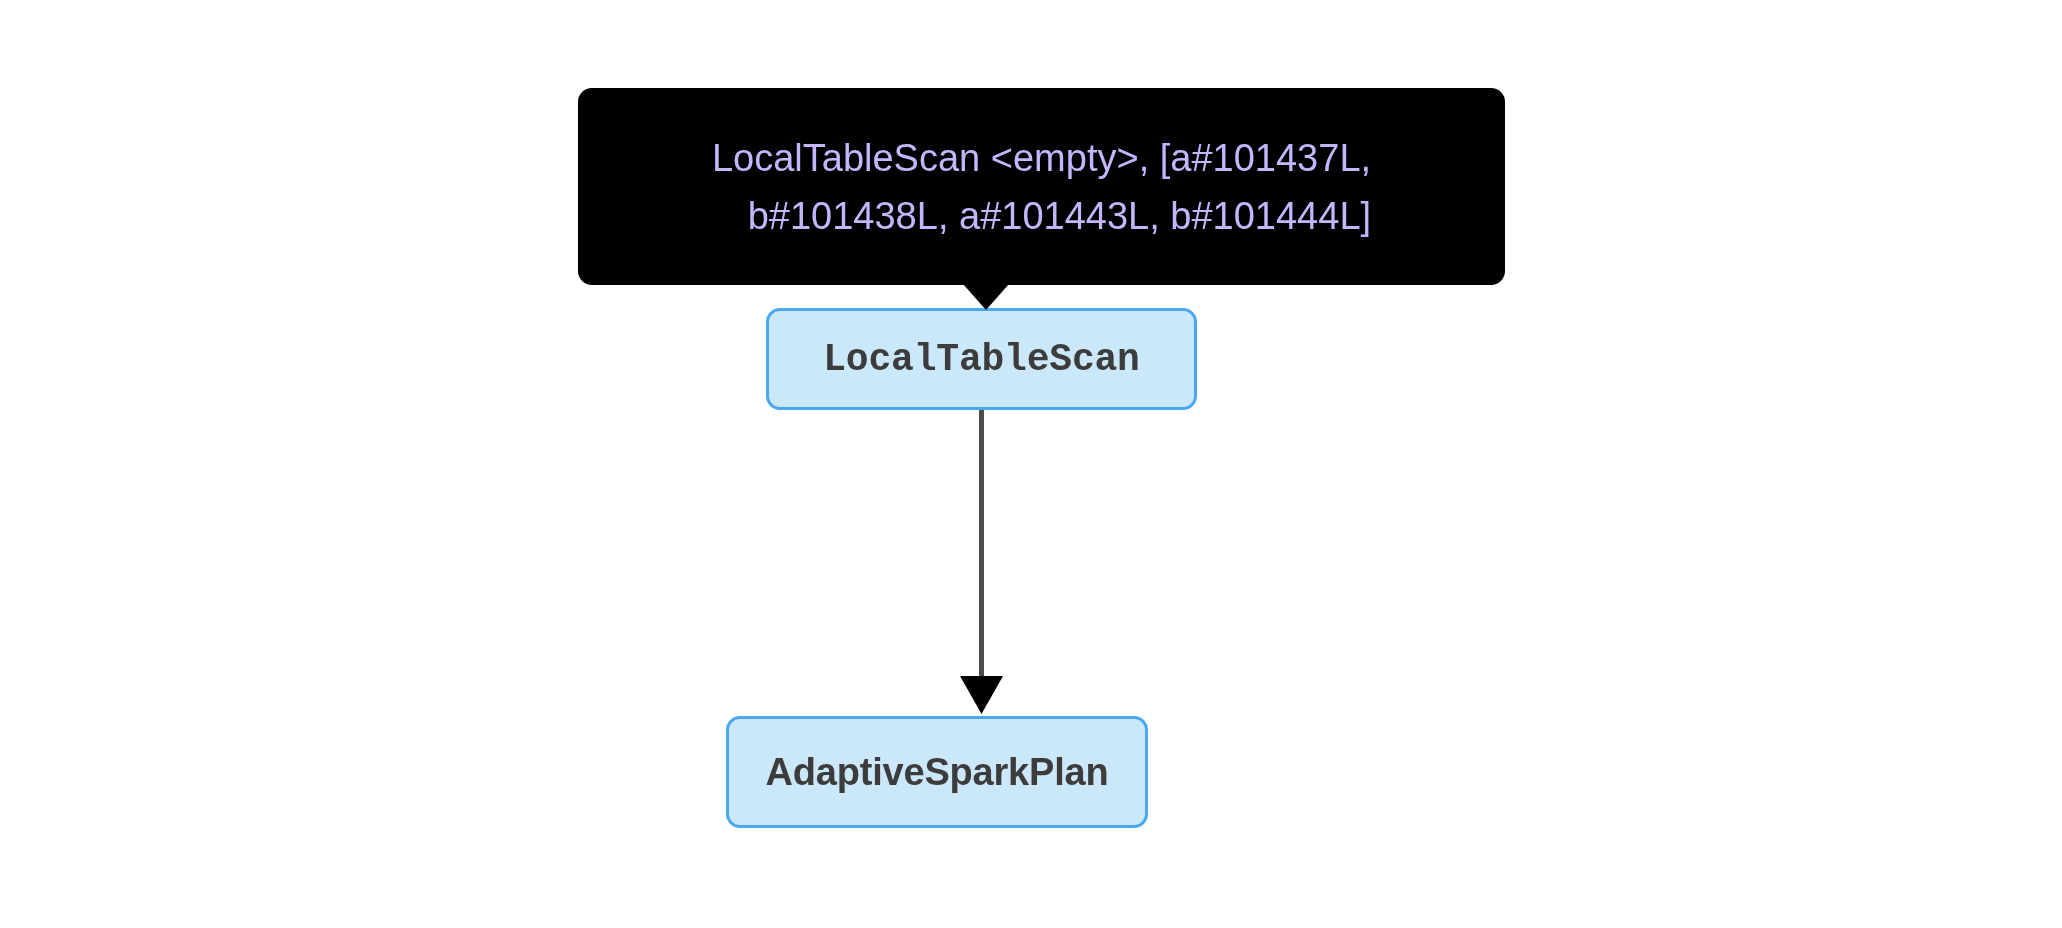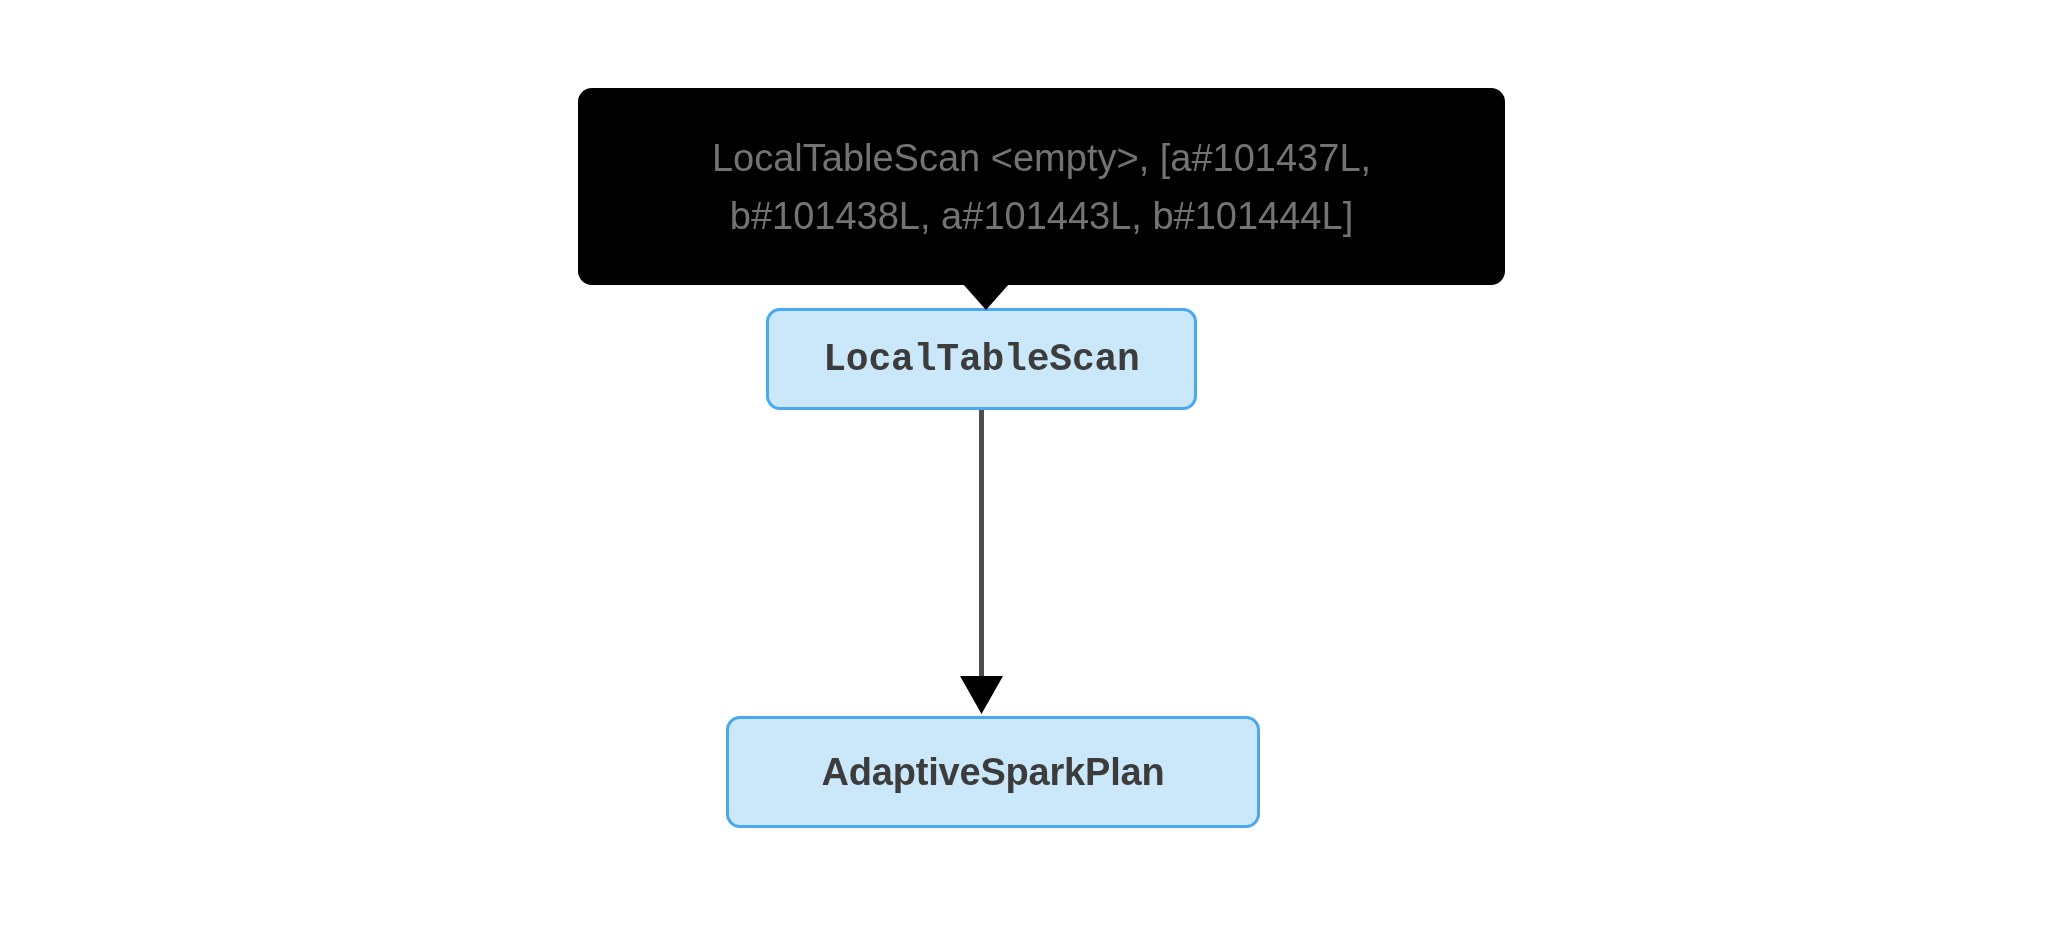--- a/index.html
+++ b/index.html
@@ -53,46 +53,46 @@
     left: 766px;
     top: 308px;
     width: 431px;
     height: 102px;
     font-family: Liberation Mono, monospace;
   }
 
   #node-adaptivesparkplan {
     left: 726px;
     top: 716px;
-    width: 534px;
+    width: 422px;
     height: 112px;
   }
 
   
   #plan-tooltip {
     position: absolute;
     left: 578px;
     top: 88px;
     width: 927px;
     height: 197px;
     box-sizing: border-box;
     background: #000000;
     border-radius: 14px;
     display: flex;
     align-items: center;
     justify-content: center;
     padding: 0 30px;
   }
 
   #plan-tooltip .tooltip-text {
-    color: #737373;
+    color: #c4b5fd;
     font-size: 38px;
     line-height: 58px;
     font-weight: normal;
-    text-align: center;
+    text-align: right;
     white-space: pre-line;
   }
 
   
   #tooltip-caret {
     position: absolute;
     left: 963px;
     top: 284px;
     width: 0;
     height: 0;

